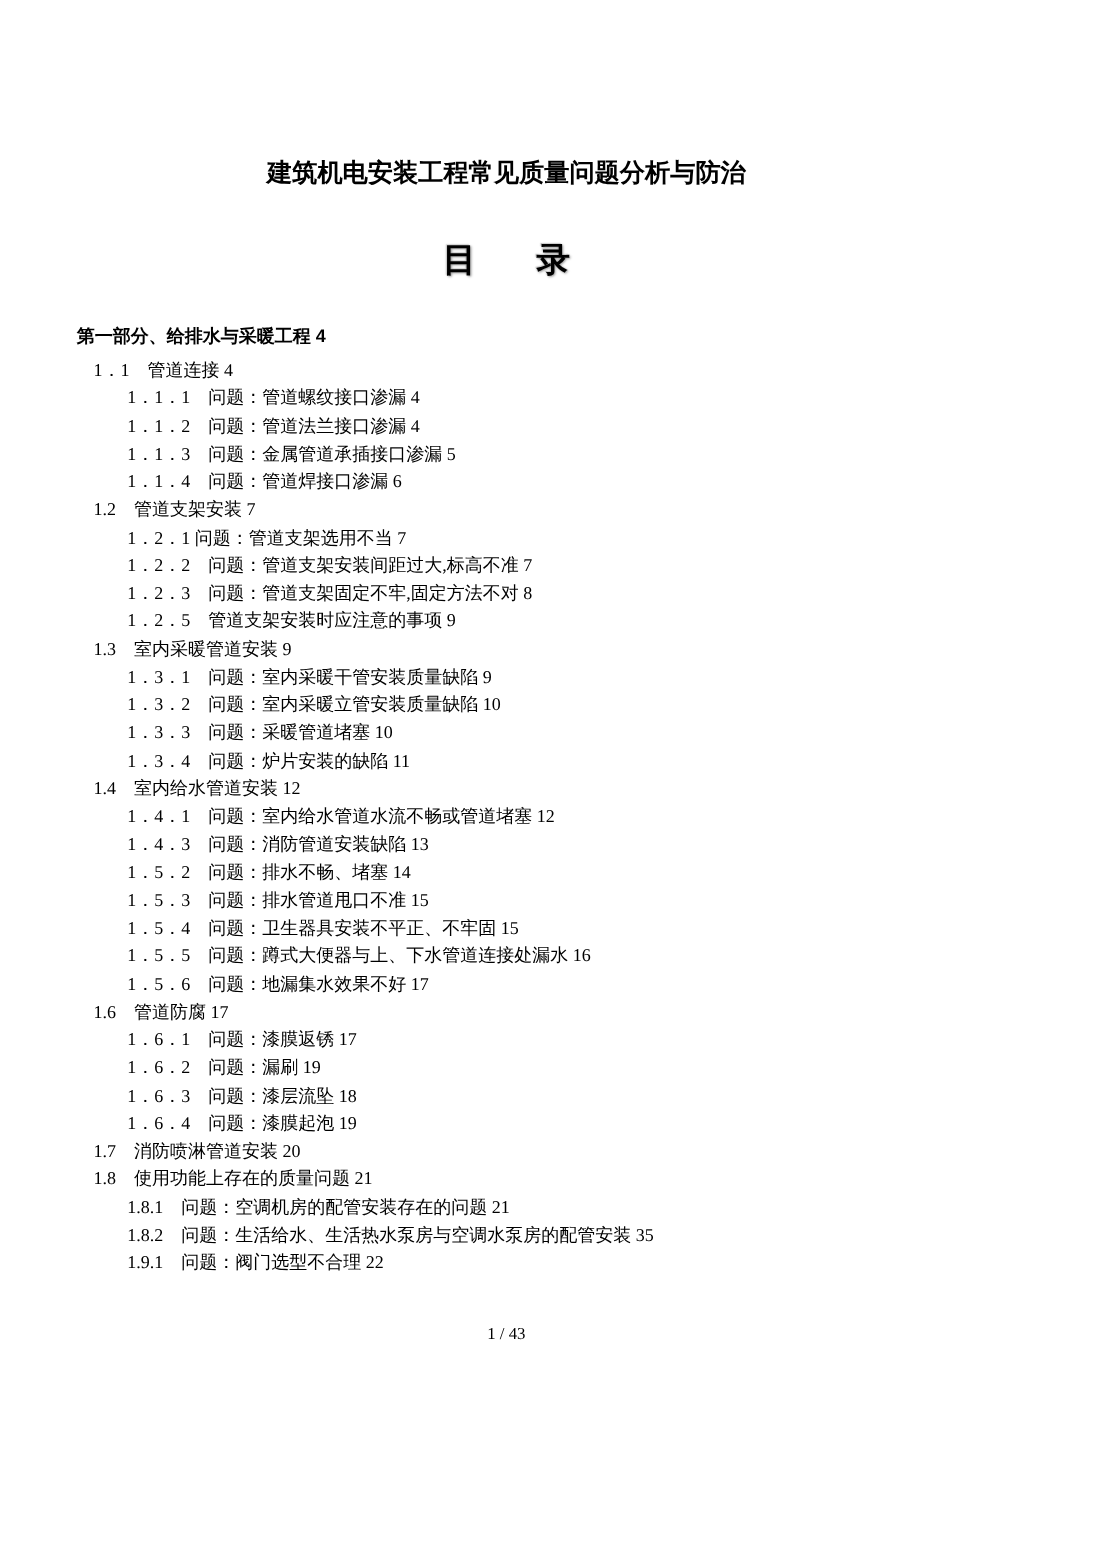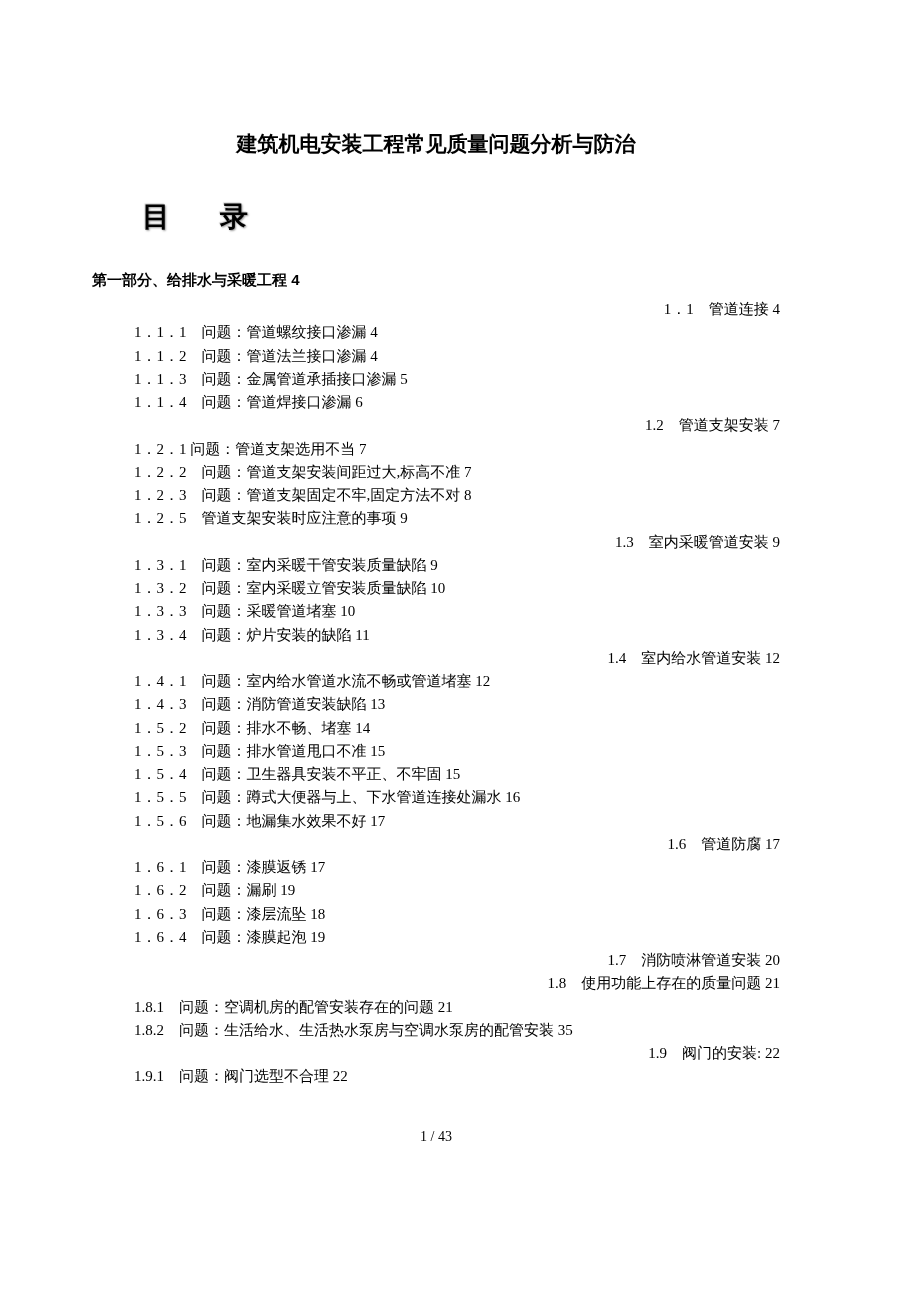--- a/index.html
+++ b/index.html
@@ -4,53 +4,52 @@
 <style>
   body {
     margin: 0;
     padding: 0;
     background: #fff;
     font-family: "SimSun", "宋体", serif;
     color: #000;
     width: 920px;
   }
   .page {
-    padding: 130px 140px 40px 92px;
+    padding: 130px 140px 40px 64px;
     box-sizing: border-box;
   }
   .title {
     text-align: center;
     font-family: "SimHei", "黑体", sans-serif;
     font-weight: bold;
     font-size: 21px;
     margin-bottom: 40px;
   }
   .toc-header {
-    text-align: left;
+    text-align: center;
     font-family: "SimHei", "黑体", sans-serif;
     font-weight: bold;
     font-size: 28px;
     letter-spacing: 50px;
     text-shadow: 1px 1px 2px #999, -1px -1px 1px #ccc;
     margin-bottom: 35px;
     padding-left: 50px;
   }
   .part-header {
     font-family: "SimHei", "黑体", sans-serif;
     font-weight: bold;
     font-size: 15px;
     margin-bottom: 8px;
   }
   .toc-list {
     font-size: 15px;
     line-height: 1.55;
   }
   .lvl1 {
     padding-left: 14px;
-    text-align: right;
   }
   .lvl2 {
     padding-left: 42px;
   }
   .page-num {
     text-align: center;
     font-size: 14px;
     margin-top: 40px;
   }
 </style>
@@ -91,19 +90,18 @@
       <div class="lvl2">1．5．6　问题：地漏集水效果不好 17</div>
       <div class="lvl1">1.6　管道防腐 17</div>
       <div class="lvl2">1．6．1　问题：漆膜返锈 17</div>
       <div class="lvl2">1．6．2　问题：漏刷 19</div>
       <div class="lvl2">1．6．3　问题：漆层流坠 18</div>
       <div class="lvl2">1．6．4　问题：漆膜起泡 19</div>
       <div class="lvl1">1.7　消防喷淋管道安装 20</div>
       <div class="lvl1">1.8　使用功能上存在的质量问题 21</div>
       <div class="lvl2">1.8.1　问题：空调机房的配管安装存在的问题 21</div>
       <div class="lvl2">1.8.2　问题：生活给水、生活热水泵房与空调水泵房的配管安装 35</div>
-      <div class="lvl1">1.9　阀门的安装: 22</div>
       <div class="lvl2">1.9.1　问题：阀门选型不合理 22</div>
     </div>
 
   <div class="page-num">1  / 43</div>
 
 </div>
 
 </body></html>

